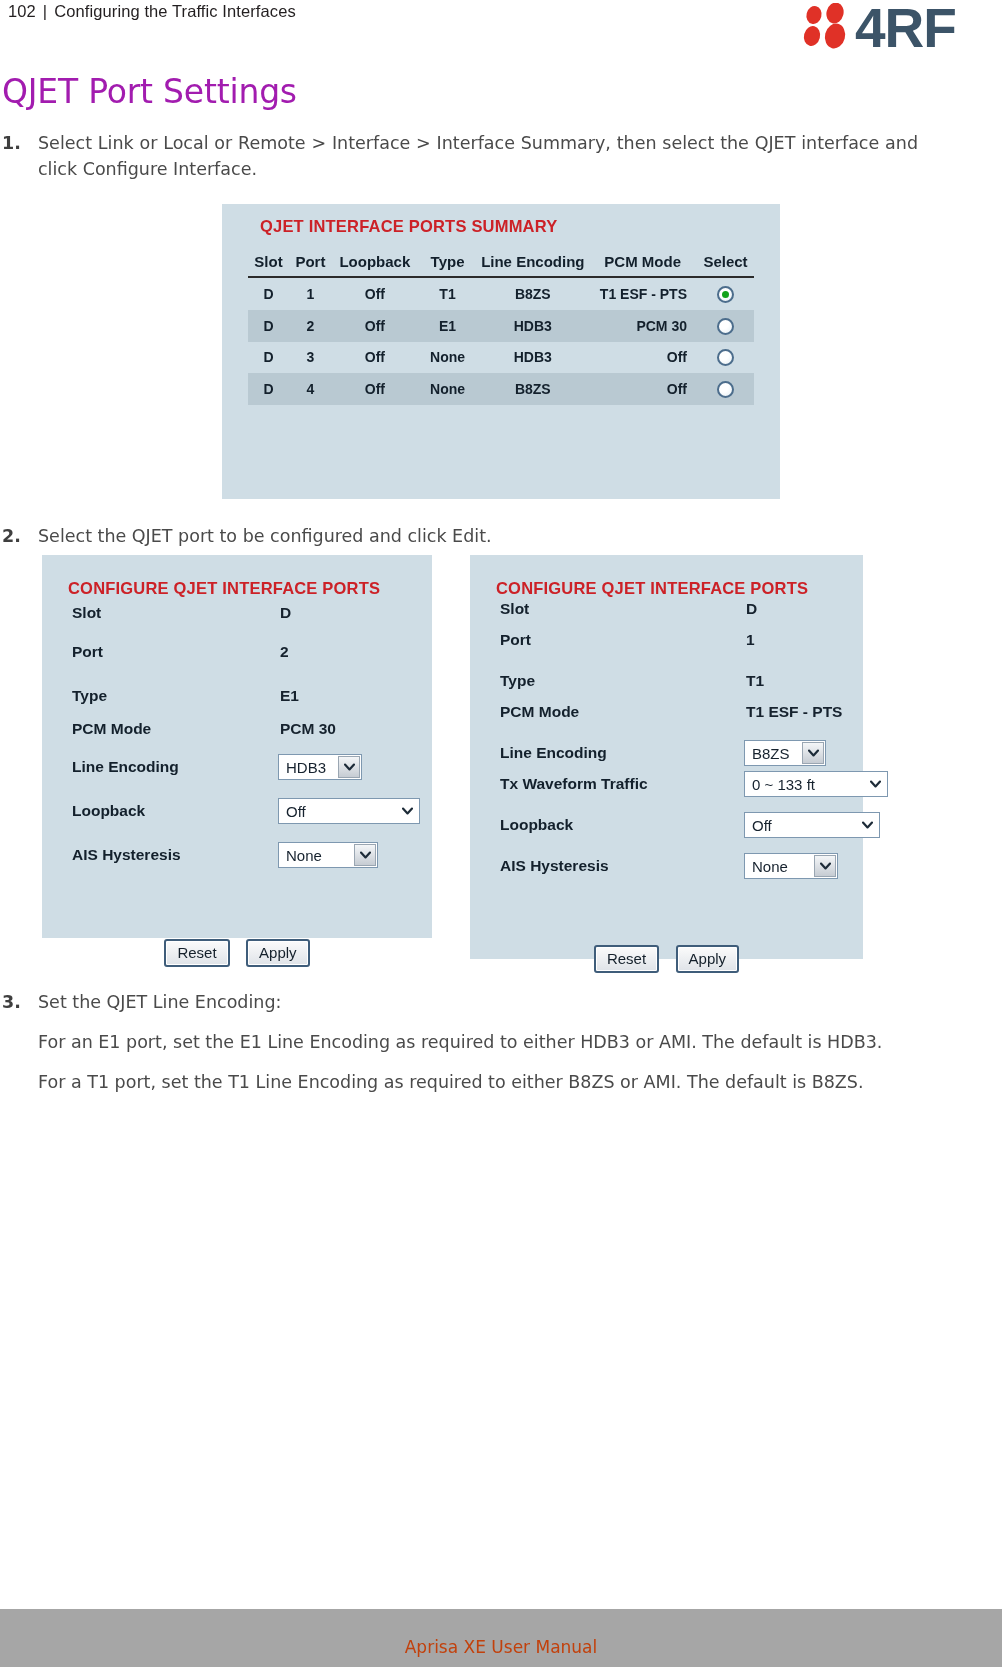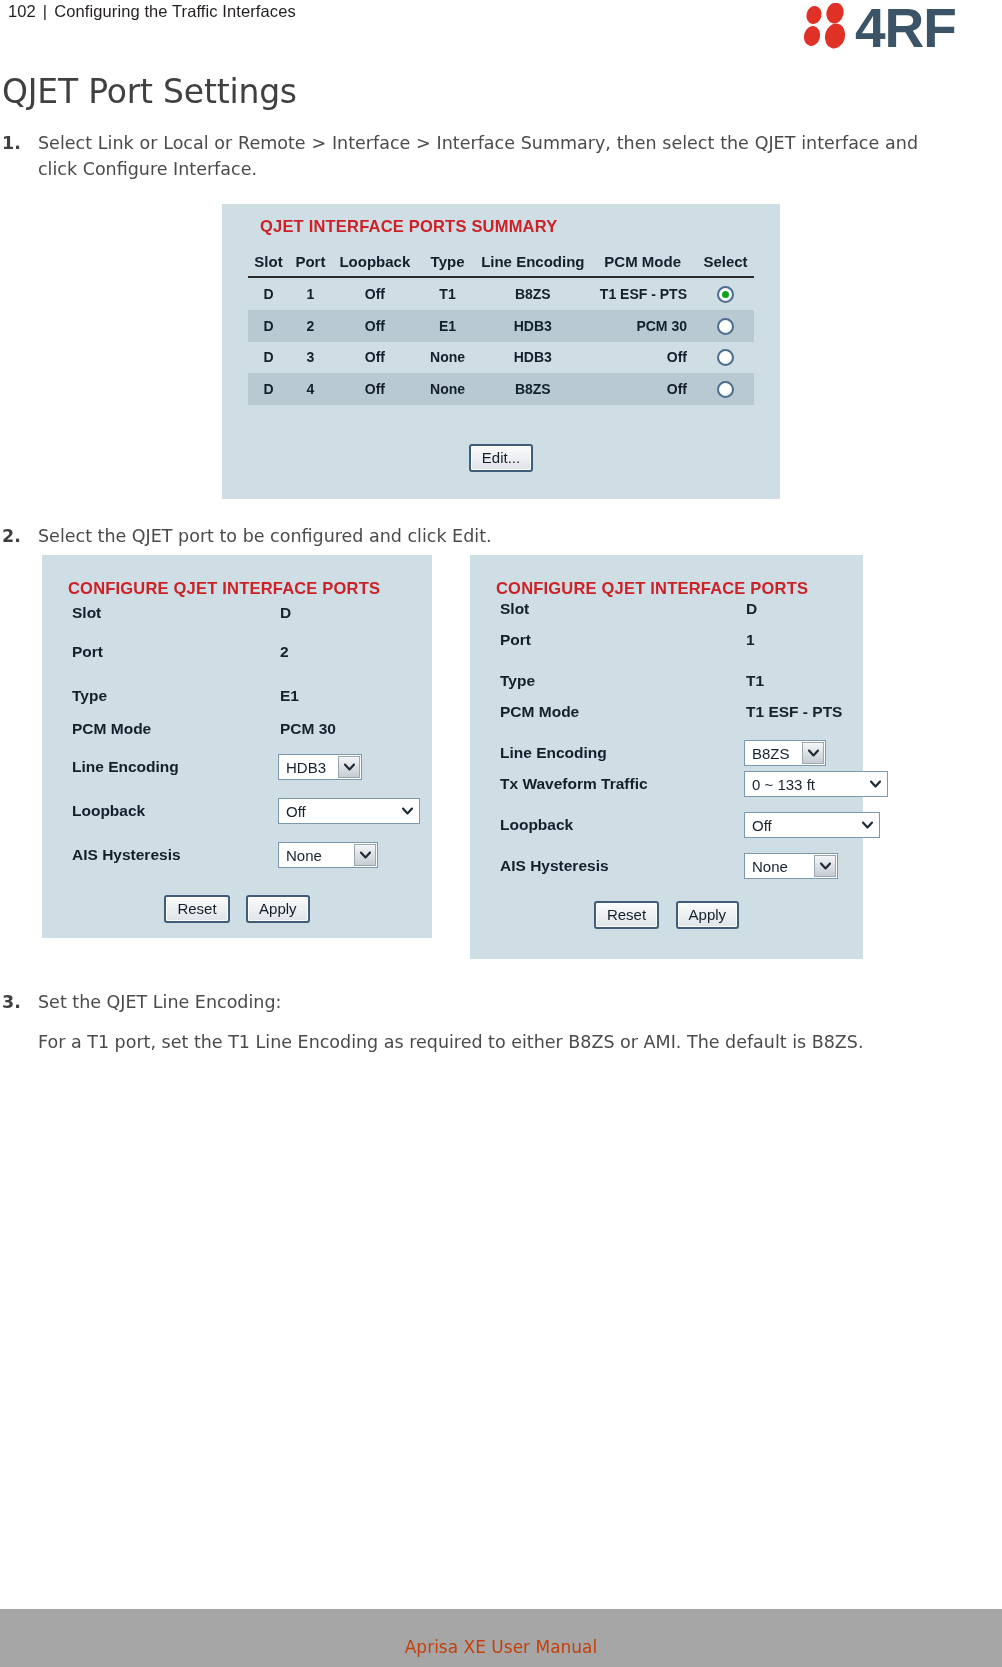--- a/index.html
+++ b/index.html
@@ -58,21 +58,21 @@
     left: 0; right: 0;
     top: 60px;
   }
 
   h1.doc-title {
     margin: 12px 0 0 2px;
     font-family: "DejaVu Sans", sans-serif;
     font-weight: 400;
     font-size: 33px;
     line-height: 40px;
-    color: #404040;
+    color: #a21caf;
     letter-spacing: -0.2px;
   }
 
   .step {
     display: flex;
     margin: 18px 0 0 0;
     font-family: "DejaVu Sans", sans-serif;
     font-size: 17.5px;
     line-height: 26px;
     color: #4a4a4a;
@@ -274,21 +274,21 @@
     justify-content: center;
   }
   .sel .sel-arrow svg { display: block; }
   .sel.wide .sel-arrow { border: none; background: transparent; }
 
   .btn-row {
     position: absolute;
     left: 0; right: 0;
     text-align: center;
   }
-  .btn-row .btn + .btn { margin-left: 12px; }
+  .btn-row .btn + .btn { margin-left: 12px; margin-top: 44px; }
 
   
   .footer-band {
     position: absolute;
     left: 0; right: 0;
     bottom: 0;
     height: 58px;
     background: #a6a6a6;
   }
   .footer-text {
@@ -380,23 +380,20 @@
           <td class="col-port">4</td>
           <td class="col-lb">Off</td>
           <td class="col-type">None</td>
           <td class="col-enc">B8ZS</td>
           <td class="col-pcm">Off</td>
           <td class="col-sel"><span class="radio"></span></td>
         </tr>
       </tbody>
     </table>
 
-    <div class="edit-wrap">
-      <span class="btn dark-outline">Edit...</span>
-    </div>
   </div>
 
   <div class="step" style="margin-top:24px;">
     <div class="step-num">2.</div>
     <div class="step-body">Select the QJET port to be configured and click Edit.</div>
   </div>
 
   <div class="config-row">
 
     <div class="shot config-shot left">
@@ -540,18 +537,19 @@
         <span class="btn dark-outline">Apply</span>
       </div>
     </div>
   </div>
 
   <div class="step" style="margin-top:34px;">
     <div class="step-num">3.</div>
     <div class="step-body">Set the QJET Line Encoding:</div>
   </div>
 
+  <div class="para">For an E1 port, set the E1 Line Encoding as required to either HDB3 or AMI. The default is HDB3.</div>
   <div class="para">For a T1 port, set the T1 Line Encoding as required to either B8ZS or AMI. The default is B8ZS.</div>
 
 </div>
 
 <div class="footer-band"></div>
 <div class="footer-text">Aprisa XE User Manual</div>
 
 </body></html>

